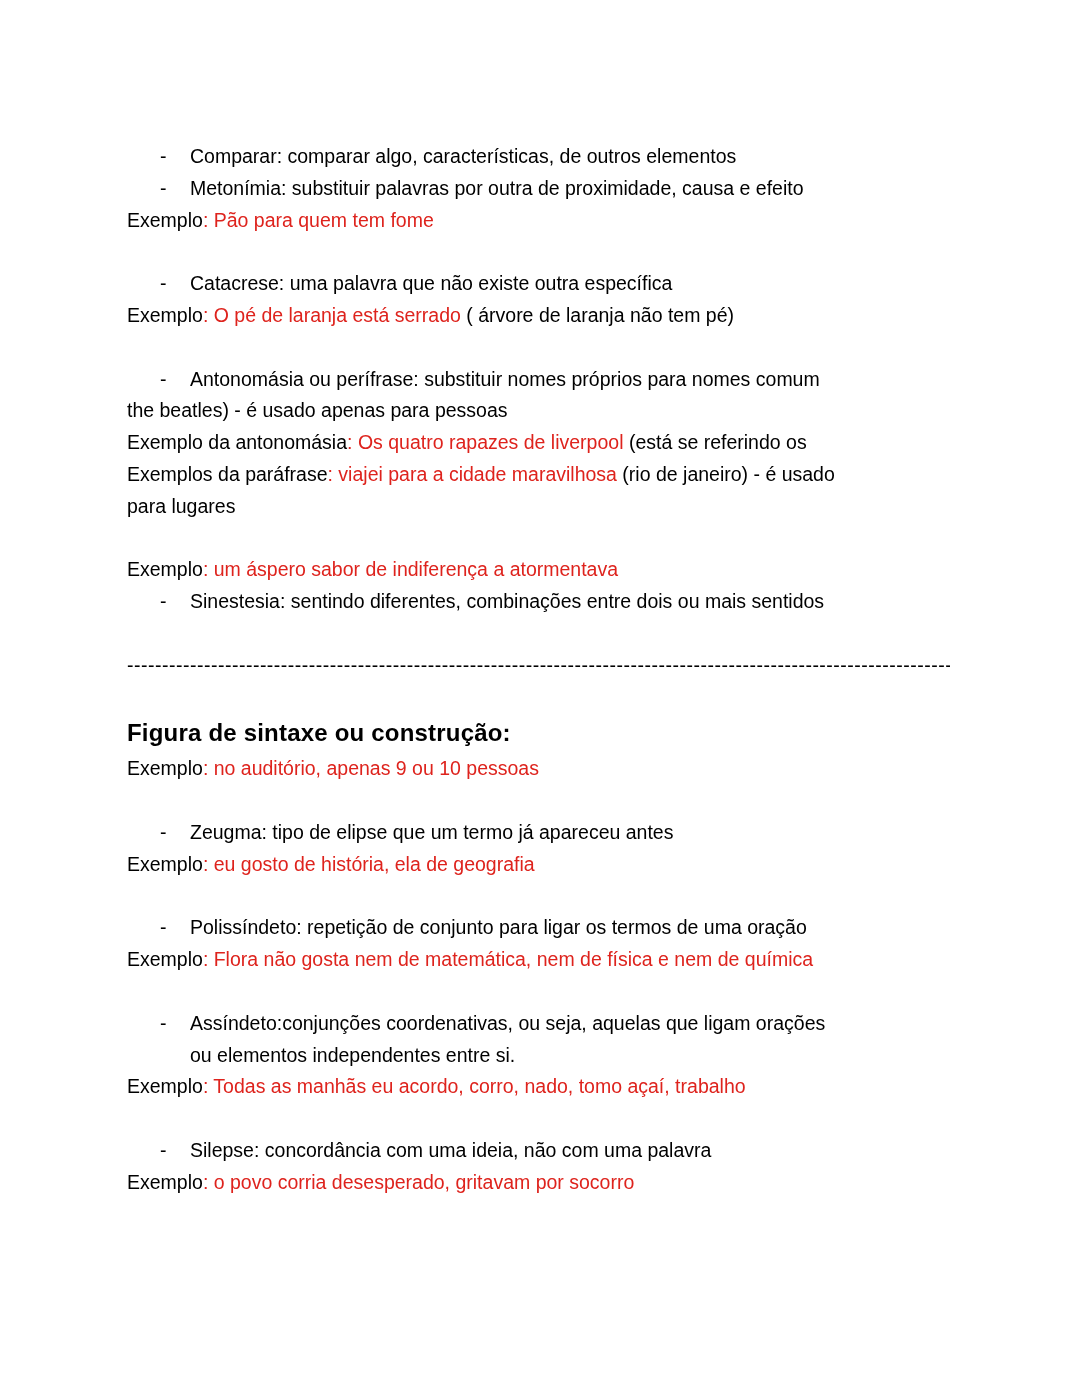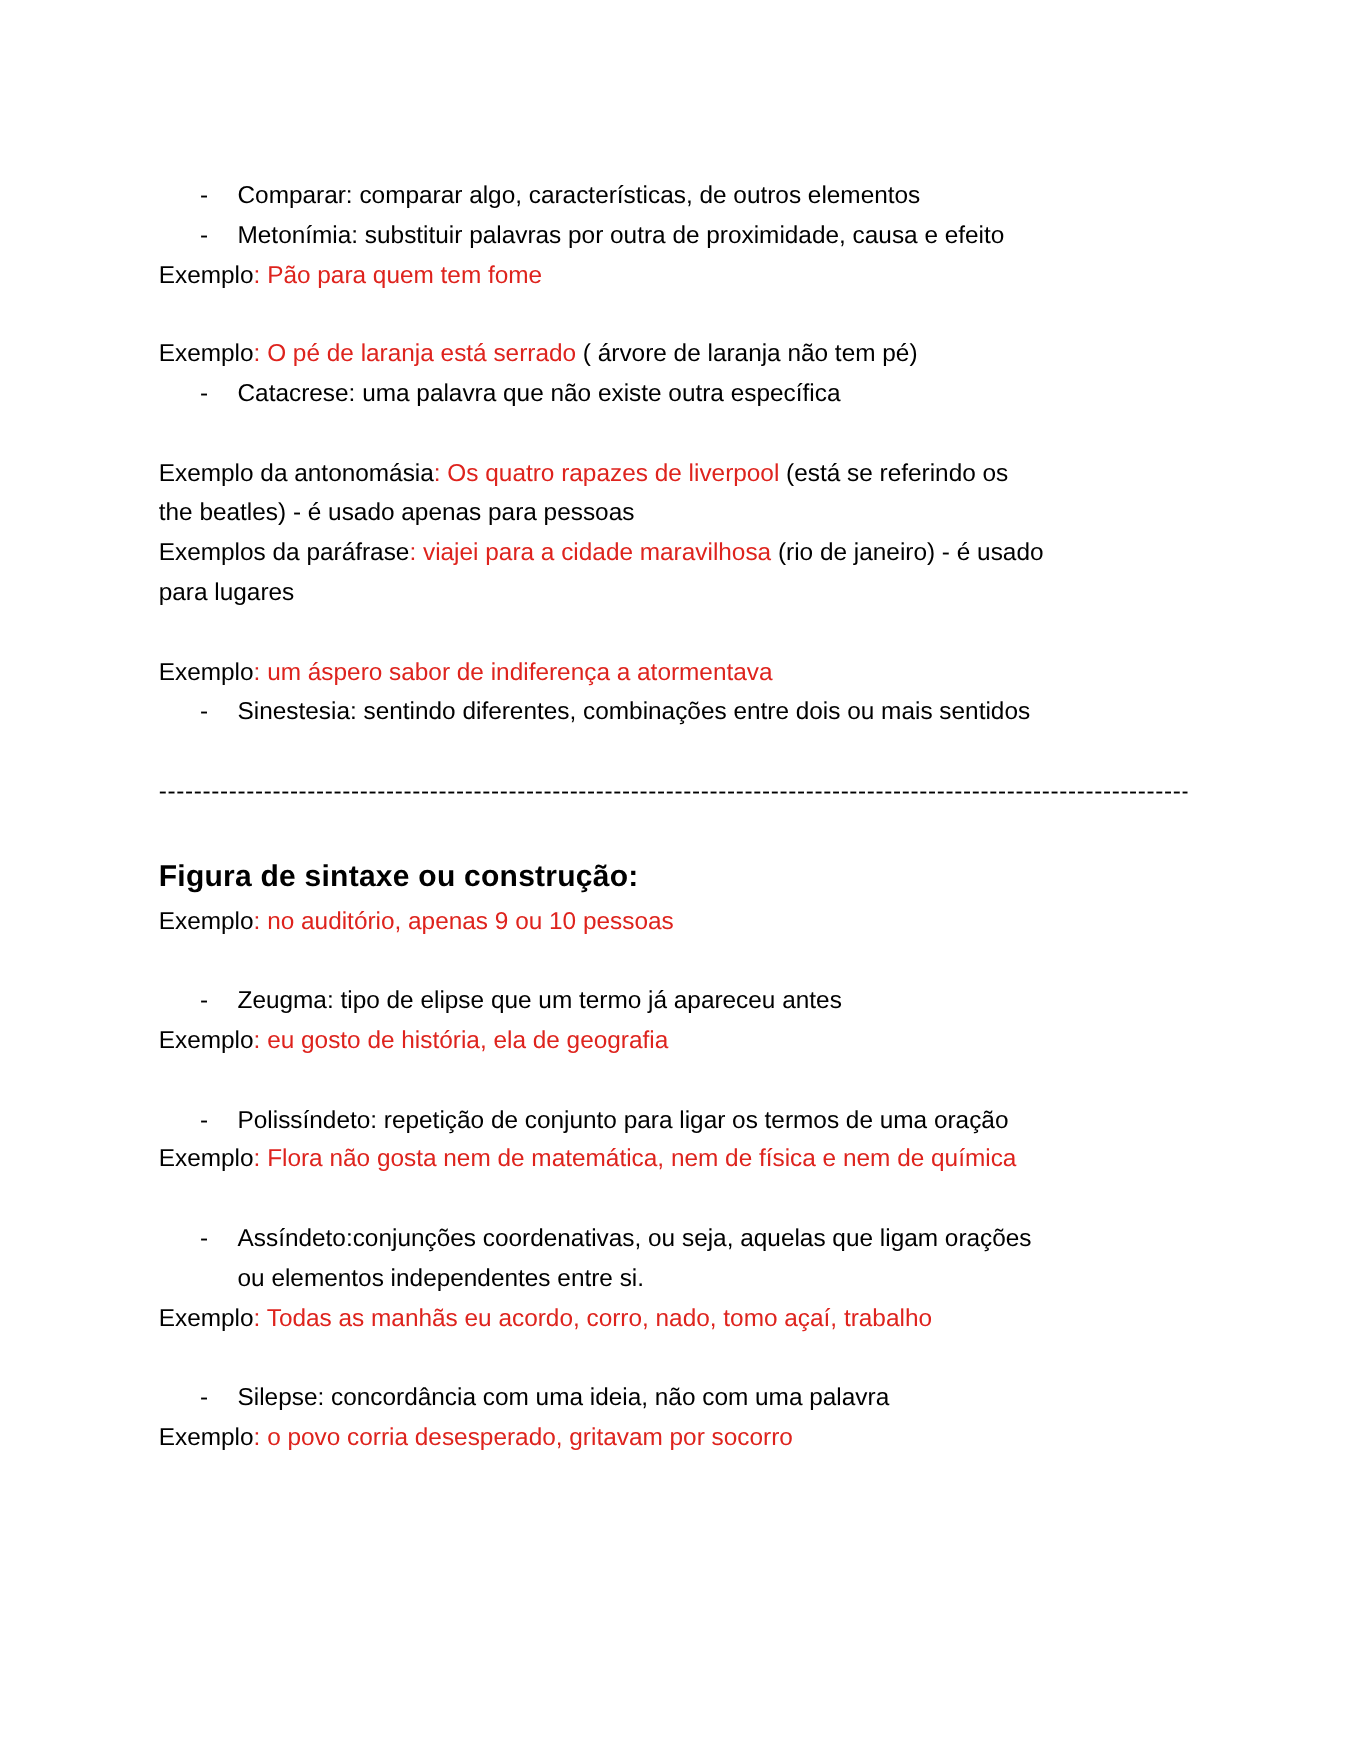--- a/index.html
+++ b/index.html
@@ -58,25 +58,26 @@
 </style>
 </head>
 <body>
 
 <div class="page">
   <div class="content">
       <div class="line bullet"><span class="marker">-</span><span class="run">Comparar: comparar algo, características, de outros elementos</span></div>
       <div class="line bullet"><span class="marker">-</span><span class="run">Metonímia: substituir palavras por outra de proximidade, causa e efeito</span></div>
       <div class="line plain"><span class="run">Exemplo</span><span class="run red">: Pão para quem tem fome</span></div>
       <div class="line blank"></div>
+      <div class="line bullet"><span class="marker">-</span><span class="run">Catacrese: uma palavra que não existe outra específica</span></div>
       <div class="line plain"><span class="run">Exemplo</span><span class="run red">: O pé de laranja está serrado </span><span class="run">( árvore de laranja não tem pé)</span></div>
-      <div class="line bullet"><span class="marker">-</span><span class="run">Catacrese: uma palavra que não existe outra específica</span></div>
       <div class="line blank"></div>
+      <div class="line bullet"><span class="marker">-</span><span class="run">Antonomásia ou perífrase: substituir nomes próprios para nomes comum</span></div>
+      <div class="line plain"><span class="run">the beatles) - é usado apenas para pessoas</span></div>
       <div class="line plain"><span class="run">Exemplo da antonomásia</span><span class="run red">: Os quatro rapazes de liverpool </span><span class="run">(está se referindo os</span></div>
-      <div class="line plain"><span class="run">the beatles) - é usado apenas para pessoas</span></div>
       <div class="line plain"><span class="run">Exemplos da paráfrase</span><span class="run red">: viajei para a cidade maravilhosa </span><span class="run">(rio de janeiro) - é usado</span></div>
       <div class="line plain"><span class="run">para lugares</span></div>
       <div class="line blank"></div>
       <div class="line plain"><span class="run">Exemplo</span><span class="run red">: um áspero sabor de indiferença a atormentava</span></div>
       <div class="line bullet"><span class="marker">-</span><span class="run">Sinestesia: sentindo diferentes, combinações entre dois ou mais sentidos</span></div>
       <div class="line blank"></div>
       <div class="line separator"><span class="run">------------------------------------------------------------------------------------------------------------------------------------------------------</span></div>
       <div class="line blank"></div>
       <div class="line heading"><span class="run">Figura de sintaxe ou construção:</span></div>
       <div class="line plain"><span class="run">Exemplo</span><span class="run red">: no auditório, apenas 9 ou 10 pessoas</span></div>

